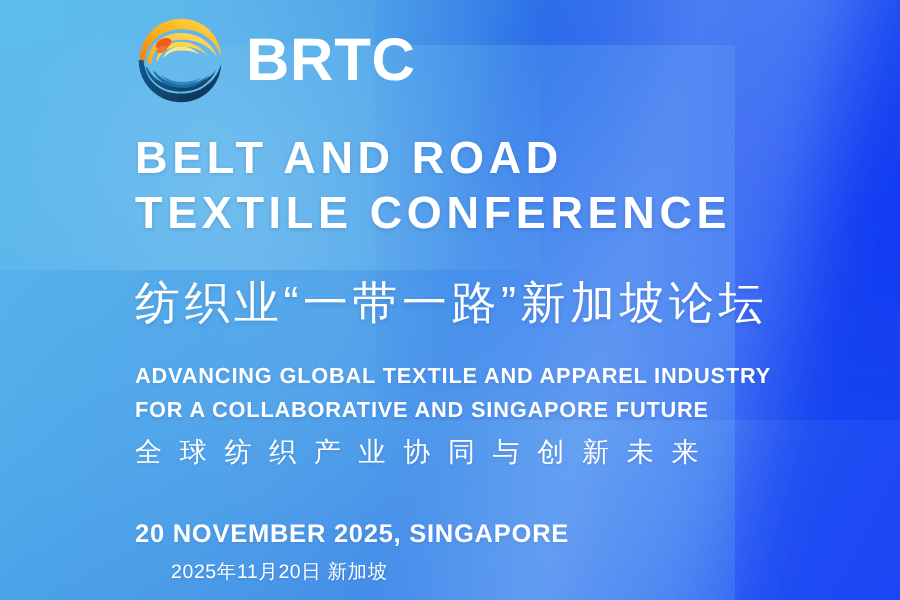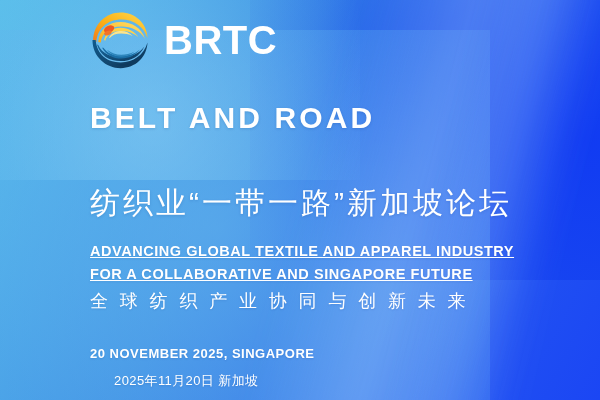--- a/index.html
+++ b/index.html
@@ -110,21 +110,21 @@
     font-size:40px;
     font-weight:700;
     letter-spacing:0.5px;
     line-height:1;
     white-space:nowrap;
   }
 
   
   .headline {
     position:absolute;
-    left:90px; top:100px;
+    left:90px; top:88px;
     color:#ffffff;
     font-size:30px;
     font-weight:700;
     letter-spacing:3.1px;
     line-height:1.22;
     white-space:nowrap;
     text-shadow:0 1px 3px rgba(10,50,130,0.18);
   }
   .headline .l2 { display:block; }
 
@@ -144,42 +144,41 @@
   .tagline {
     position:absolute;
     left:90px; top:240px;
     color:#ffffff;
     font-size:14.5px;
     font-weight:700;
     letter-spacing:0.55px;
     line-height:1.62;
     white-space:nowrap;
     text-shadow:0 1px 2px rgba(10,50,130,0.16);
-    text-decoration:underline;
   }
   .tagline .l2 { display:block; }
 
   .tagline-cn {
     position:absolute;
     left:90px; top:290px;
     color:#ffffff;
     font-size:18px;
     font-weight:400;
     letter-spacing:3.4px;
     line-height:1.3;
     white-space:nowrap;
     text-shadow:0 1px 2px rgba(10,50,130,0.16);
   }
 
   
   .date-en {
     position:absolute;
     left:90px; top:346px;
     color:#ffffff;
-    font-size:13px;
+    font-size:17px;
     font-weight:700;
     letter-spacing:0.5px;
     white-space:nowrap;
     text-shadow:0 1px 2px rgba(10,50,130,0.16);
   }
   .date-cn {
     position:absolute;
     left:90px; top:372px;
     color:#ffffff;
     font-size:13px;
@@ -249,20 +248,21 @@
                  C66,72 59,73 52,73 C44,73 36,70 31,66 Z" fill="#2E86BC"></path>
 
         <path d="M44,88 C56,90 70,85 80,74 C72,88 58,94 44,88 Z" fill="#0F3A5E"></path>
       </svg>
 
       <span class="brand-word">BRTC</span>
     </div>
 
     <div class="headline">
       <span class="l1">BELT AND ROAD</span>
+      <span class="l2">TEXTILE CONFERENCE</span>
     </div>
 
     <div class="headline-cn">纺织业“一带一路”新加坡论坛</div>
 
     <div class="tagline">
       <span class="l1">ADVANCING GLOBAL TEXTILE AND APPAREL INDUSTRY</span>
       <span class="l2">FOR A COLLABORATIVE AND SINGAPORE FUTURE</span>
     </div>
 
     <div class="tagline-cn">全 球 纺 织 产 业 协 同 与 创 新 未 来</div>

